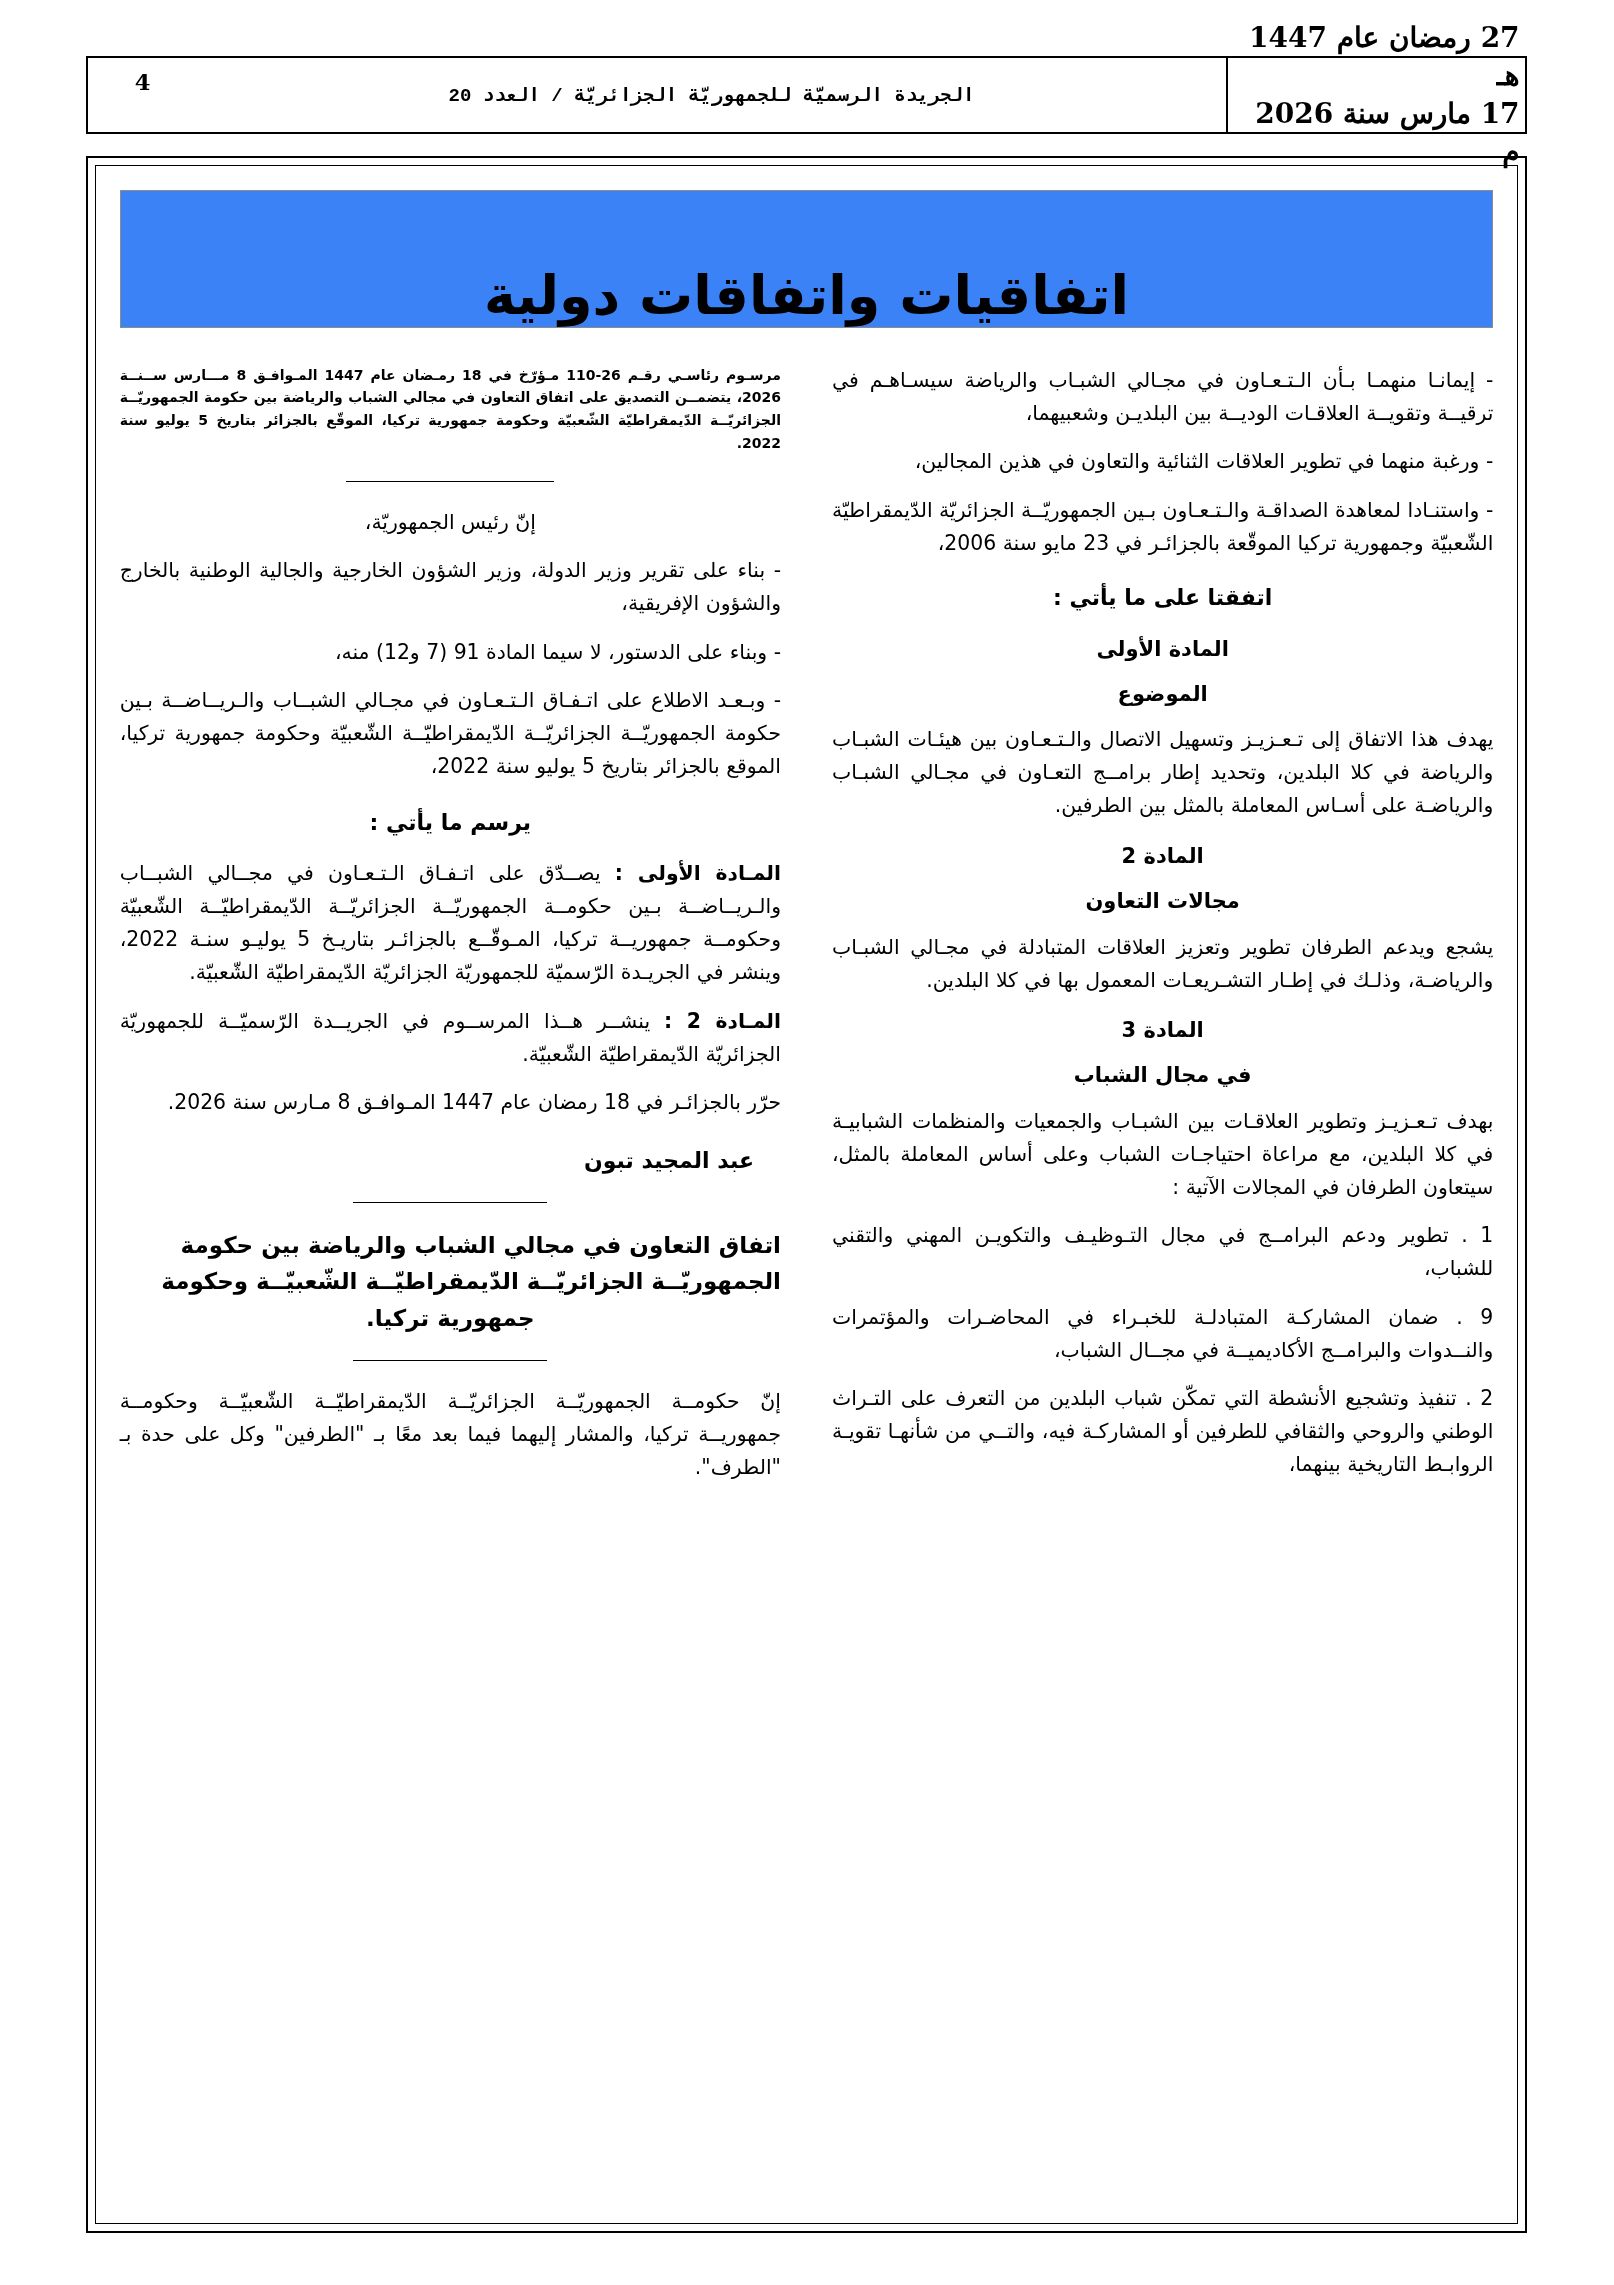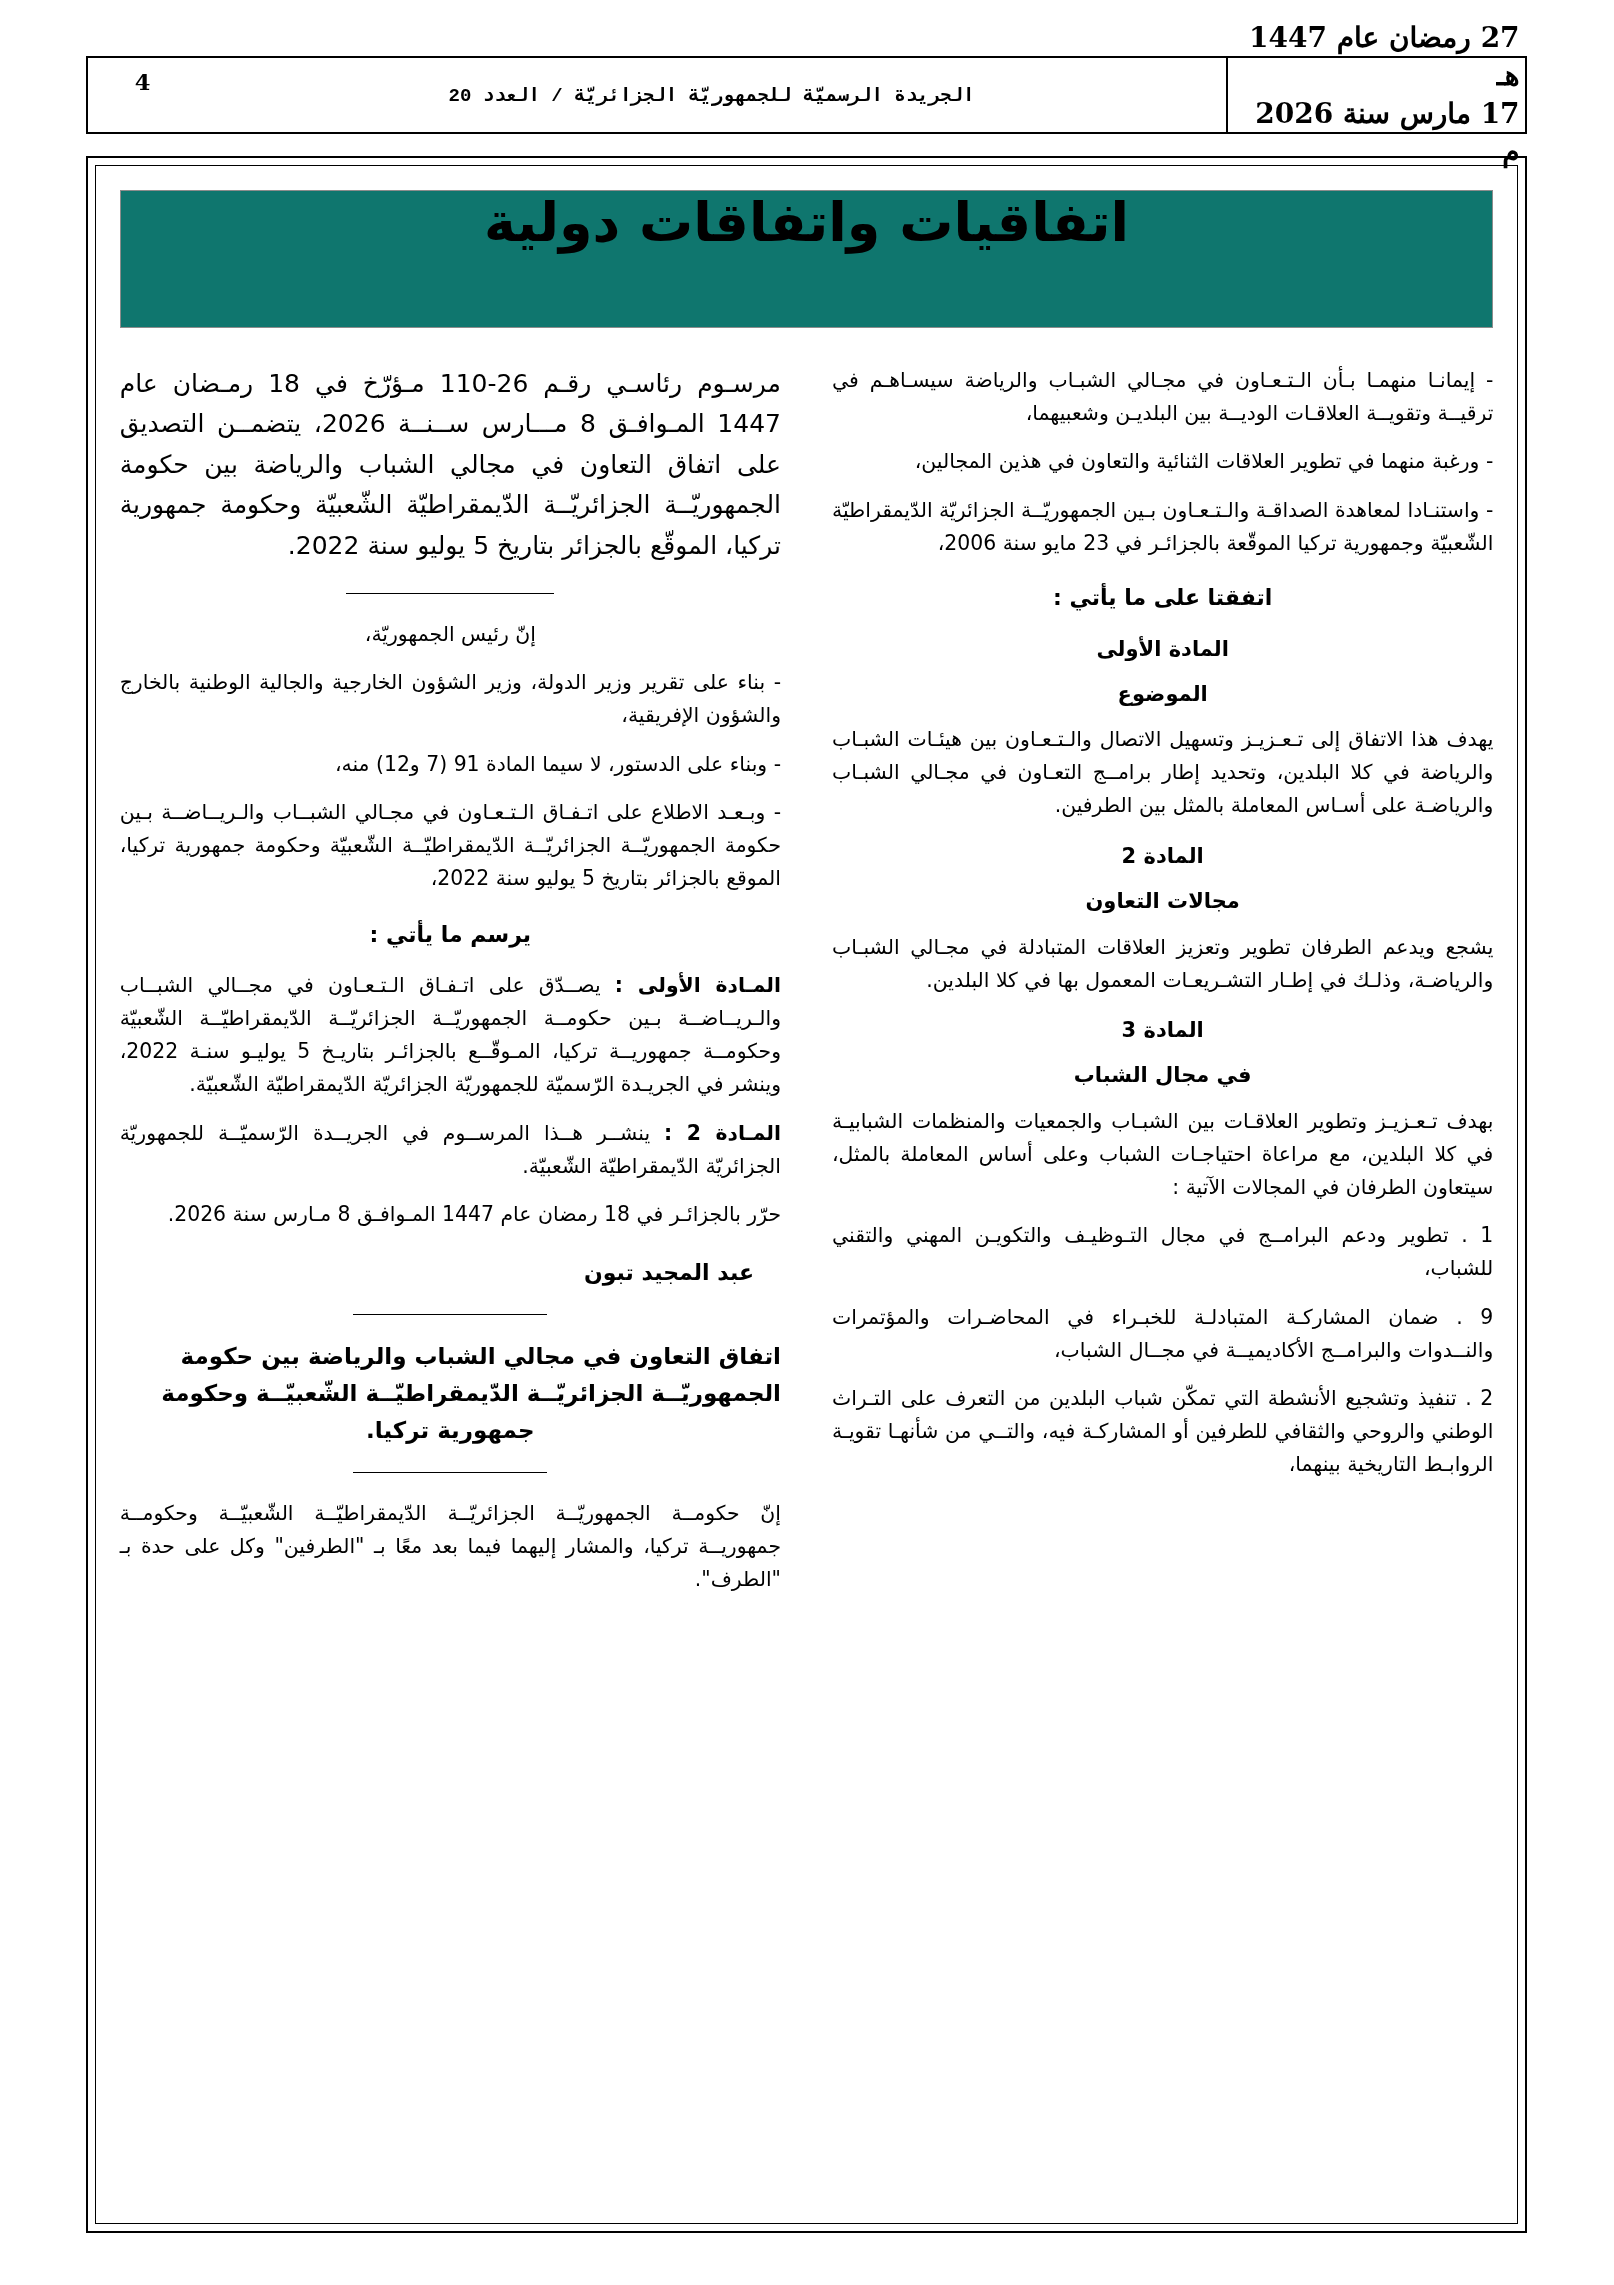--- a/index.html
+++ b/index.html
@@ -86,25 +86,25 @@
     right: 7.2px;
     left: 7.2px;
     bottom: 7.2px;
     border: 0.9px solid #000;
     box-sizing: border-box;
     padding: 23.5px 23.5px 9px 23.5px;
   }
 
   
   .banner {
-    background: #0f766e;
+    background: #3b82f6;
     border: 0.9px solid #8c8c8c;
     height: 136px;
     display: flex;
-    align-items: flex-start;
+    align-items: flex-end;
     justify-content: center;
     margin-bottom: 36px;
   }
   .banner-text {
     font-family: "DejaVu Sans", "Liberation Sans", sans-serif;
     font-size: 54px;
     font-weight: bold;
     color: #000;
     letter-spacing: 0.9px;
   }
@@ -135,22 +135,22 @@
     text-align: justify;
   }
   .bold {
     font-weight: bold;
   }
   .center {
     text-align: center !important;
     text-align-last: center !important;
   }
   .title-block {
-    font-weight: normal;
-    font-size: 25px;
+    font-weight: bold;
+    font-size: 14px;
     line-height: 1.62;
     text-align: justify;
     text-align-last: right;
     margin: 0 0 27px 0;
   }
   .sep {
     width: 208px;
     height: 0;
     border-top: 1.8px solid #000;
     margin: 23.5px auto 23.5px auto;

